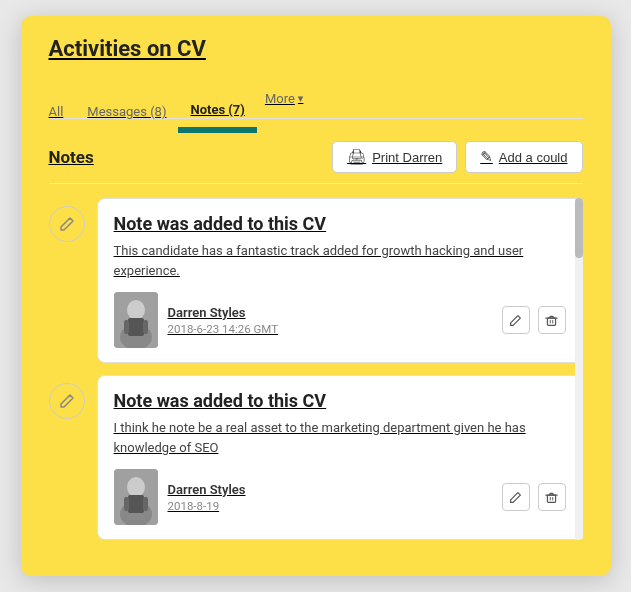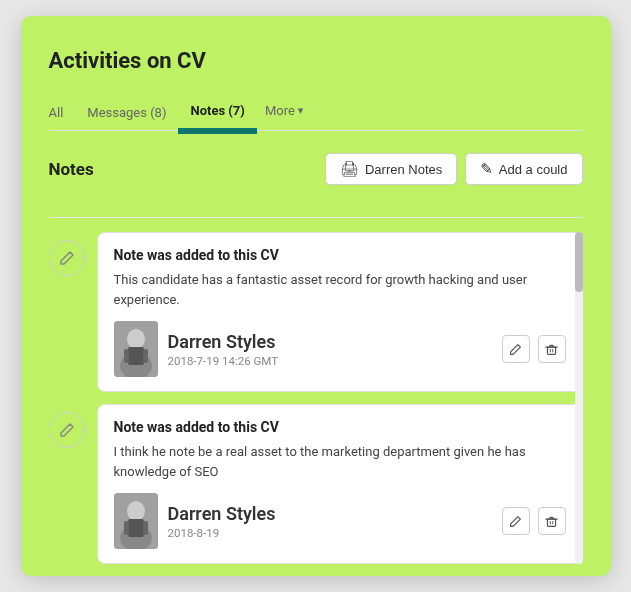--- a/index.html
+++ b/index.html
@@ -6,27 +6,28 @@
     body {
       background: #e8e8e8;
       font-family: -apple-system, BlinkMacSystemFont, 'Segoe UI', Roboto, sans-serif;
       display: flex;
       justify-content: center;
       align-items: center;
       min-height: 100vh;
       padding: 16px;
     }
     .window {
-      background: #bef264;
+      background: #fde047;
       border-radius: 10px;
       box-shadow: 0 4px 24px rgba(0,0,0,0.18);
       width: 590px;
       min-height: 560px;
-      padding: 32px 28px 0 28px;
+      padding: 20px 28px 0 28px;
       overflow: hidden;
+      text-decoration: underline;
     }
     .page-title {
       font-size: 22px;
       font-weight: 700;
       color: #222;
       margin-bottom: 18px;
     }
     .tabs {
       display: flex;
       align-items: center;
@@ -35,21 +36,21 @@
       margin-bottom: 0;
     }
     .tab {
       font-size: 13px;
       color: #666;
       padding: 8px 12px 10px 12px;
       cursor: pointer;
       border-bottom: 2px solid transparent;
       white-space: nowrap;
       position: relative;
-      top: 4px;
+      top: 15px;
     }
     .tab:first-child { padding-left: 0; }
     .tab.active {
       color: #222;
       font-weight: 700;
       border-bottom: 6px solid #0f766e;
     }
     .tab-more {
       display: flex;
       align-items: center;
@@ -63,21 +64,21 @@
     }
     .chevron-icon {
       font-size: 11px;
       color: #666;
     }
     .notes-header {
       display: flex;
       align-items: center;
       justify-content: space-between;
       margin-top: 22px;
-      margin-bottom: 32px;
+      margin-bottom: 10px;
     }
     .notes-title {
       font-size: 17px;
       font-weight: 700;
       color: #222;
     }
     .notes-actions {
       display: flex;
       gap: 8px;
     }
@@ -126,21 +127,21 @@
     }
     .note-card {
       background: #fff;
       border: 1px solid #e0e0e0;
       border-radius: 8px;
       padding: 14px 16px 14px 16px;
       flex: 1;
       position: relative;
     }
     .note-card-title {
-      font-size: 14px;
+      font-size: 18px;
       font-weight: 700;
       color: #222;
       margin-bottom: 7px;
     }
     .note-card-body {
       font-size: 13px;
       color: #444;
       margin-bottom: 12px;
       line-height: 1.5;
     }
@@ -167,21 +168,21 @@
     
     .avatar-svg {
       width: 44px;
       height: 56px;
     }
     .author-details {
       display: flex;
       flex-direction: column;
     }
     .author-name {
-      font-size: 18px;
+      font-size: 13px;
       font-weight: 600;
       color: #333;
     }
     .author-date {
       font-size: 11.5px;
       color: #888;
       margin-top: 2px;
     }
     .note-action-icons {
       display: flex;
@@ -240,21 +241,21 @@
       <span>More</span>
       <span class="chevron-icon">▾</span>
     </div>
   </div>
 
   <div class="notes-header">
     <span class="notes-title">Notes</span>
     <div class="notes-actions">
       <button class="btn">
         <span style="font-size:15px;">🖨</span>
-        <span>Darren Notes</span>
+        <span>Print Darren</span>
       </button>
       <button class="btn">
         <span style="font-size:15px; font-style:normal;">✎</span>
         <span>Add a could</span>
       </button>
     </div>
   </div>
 
   <hr class="divider">
 
@@ -262,36 +263,36 @@
     <div class="notes-list">
 
       <div class="note-row">
         <div class="note-edit-icon">
           <svg width="16" height="16" viewBox="0 0 16 16" fill="none">
             <path d="M11 2L14 5L5 14H2V11L11 2Z" stroke="#888" stroke-width="1.5" fill="none" stroke-linejoin="round"></path>
           </svg>
         </div>
         <div class="note-card">
           <div class="note-card-title">Note was added to this CV</div>
-          <div class="note-card-body">This candidate has a fantastic asset record for growth hacking and user experience.</div>
+          <div class="note-card-body">This candidate has a fantastic track added for growth hacking and user experience.</div>
           <div class="note-author-row">
             <div class="note-author-info">
               <div class="avatar">
                 <svg class="avatar-svg" viewBox="0 0 44 56">
                   <rect width="44" height="56" fill="#a0a0a0"></rect>
                   <ellipse cx="22" cy="18" rx="9" ry="10" fill="#ccc"></ellipse>
                   <ellipse cx="22" cy="45" rx="16" ry="13" fill="#888"></ellipse>
                   <rect x="14" y="26" width="16" height="18" rx="2" fill="#555"></rect>
                   <rect x="10" y="28" width="5" height="14" rx="2" fill="#666"></rect>
                   <rect x="29" y="28" width="5" height="14" rx="2" fill="#666"></rect>
                 </svg>
               </div>
               <div class="author-details">
                 <span class="author-name">Darren Styles</span>
-                <span class="author-date">2018-7-19 14:26 GMT</span>
+                <span class="author-date">2018-6-23 14:26 GMT</span>
               </div>
             </div>
             <div class="note-action-icons">
               <div class="icon-btn">
                 <svg width="13" height="13" viewBox="0 0 16 16" fill="none">
                   <path d="M11 2L14 5L5 14H2V11L11 2Z" stroke="#555" stroke-width="1.5" fill="none" stroke-linejoin="round"></path>
                 </svg>
               </div>
               <div class="icon-btn">
                 <svg width="13" height="13" viewBox="0 0 16 16" fill="none">

